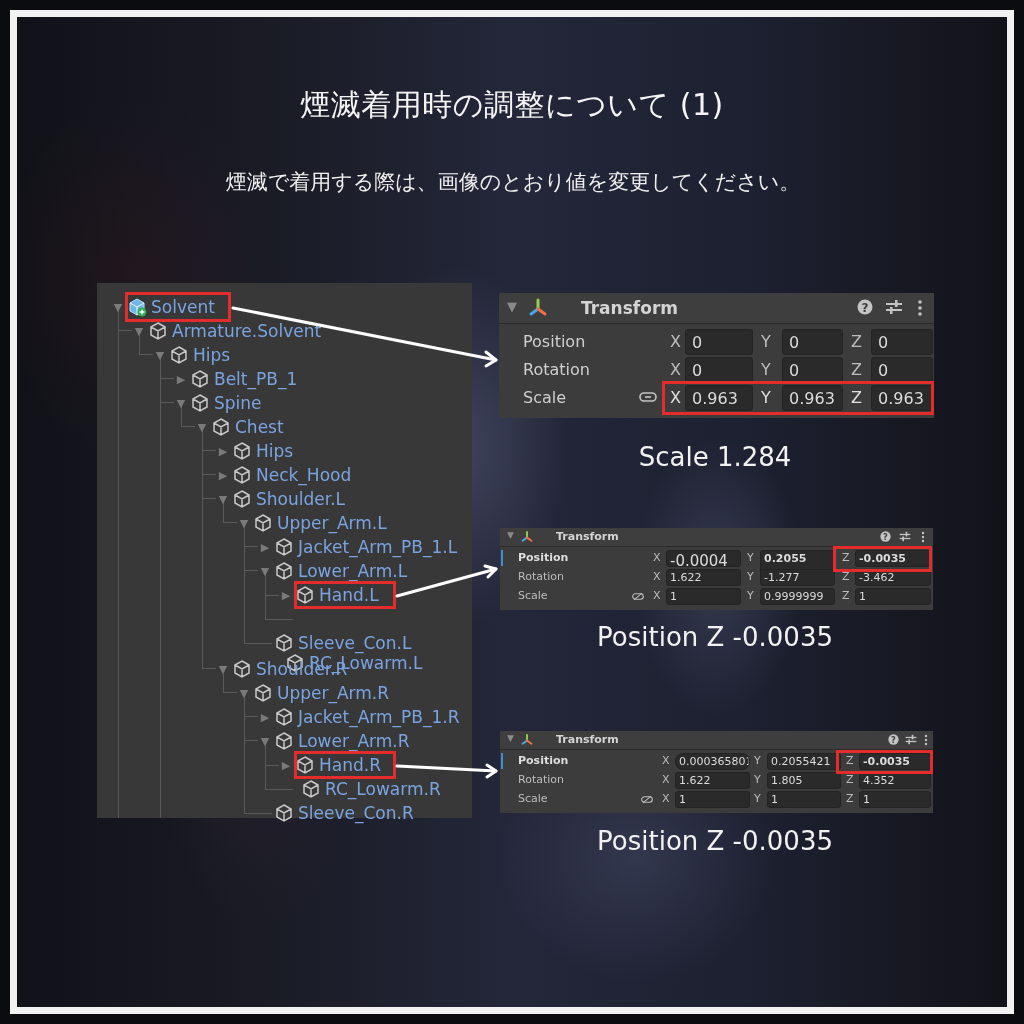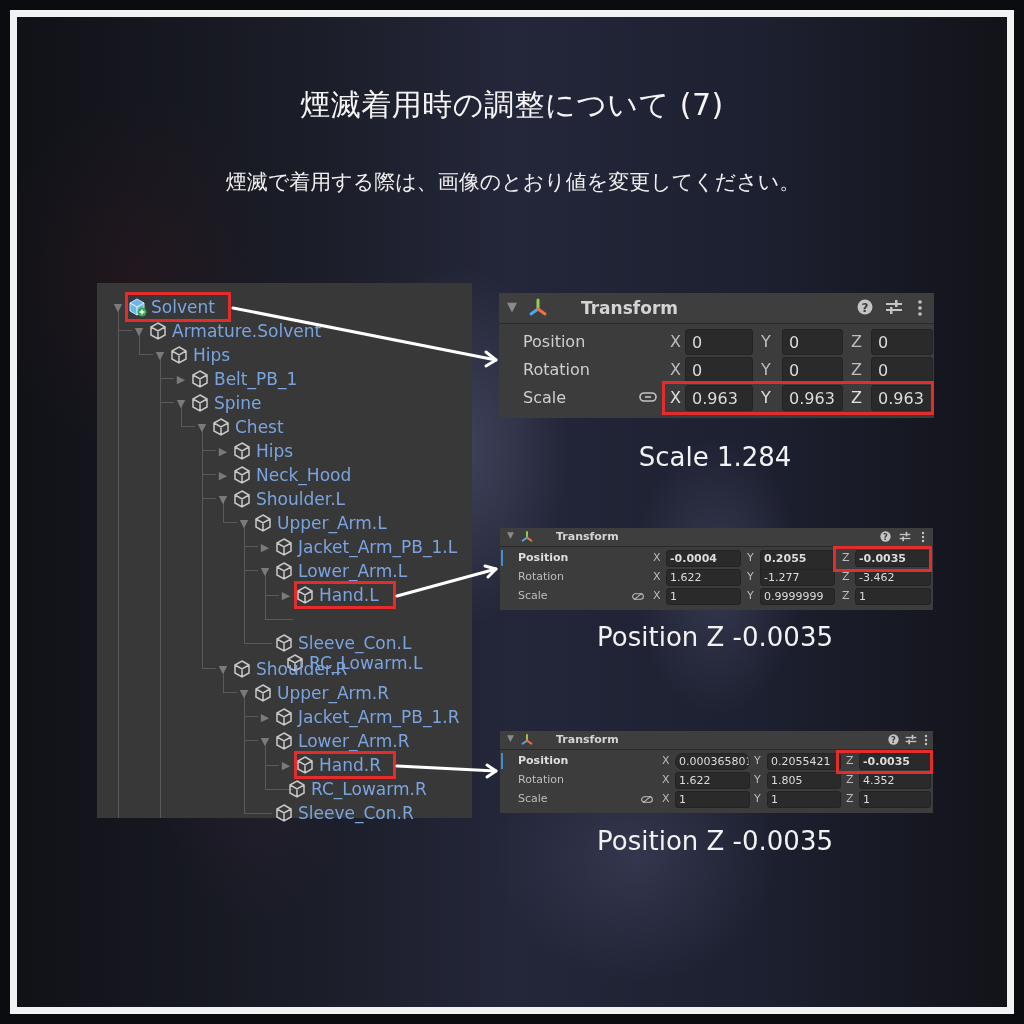--- a/index.html
+++ b/index.html
@@ -57,21 +57,21 @@
   .red { position:absolute; border:3px solid #e42c2c; box-sizing:border-box; }
   .caption { position:absolute; color:#f2f2f2; font-size:26px; text-align:center; }
   .arrow { position:absolute; left:0; top:0; }
   .icn { position:absolute; }
 </style>
 </head>
 <body>
 
 <div class="frame"></div>
 
-<div class="title">煙滅着用時の調整について (7)</div>
+<div class="title">煙滅着用時の調整について (1)</div>
 <div class="subtitle">煙滅で着用する際は、画像のとおり値を変更してください。</div>
 
 <div class="hierarchy">
 
   <div class="guide" style="left:21px;top:24px;width:1px;height:511px;"></div>
   <div class="guide" style="left:21px;top:47px;width:14px;height:1px;"></div>
   <div class="guide" style="left:42px;top:48px;width:1px;height:24px;"></div>
   <div class="guide" style="left:42px;top:71px;width:14px;height:1px;"></div>
   <div class="guide" style="left:63px;top:72px;width:1px;height:463px;"></div>
   <div class="guide" style="left:63px;top:95px;width:14px;height:1px;"></div>
@@ -236,21 +236,21 @@
       </svg>
     <span>Lower_Arm.R</span>
   </div>
   <div class="hrow" style="left:182px;top:470px;">
     <span class="tri">▶</span>
     <svg class="cube" viewBox="0 0 20 20">
         <path d="M10 2 L17 6 L17 14 L10 18 L3 14 L3 6 Z M3 6 L10 10 L17 6 M10 10 L10 18" fill="none" stroke="#c8c8c8" stroke-width="1.5"></path>
       </svg>
     <span>Hand.R</span>
   </div>
-  <div class="hrow" style="left:190px;top:494px;justify-content:space-between;">
+  <div class="hrow" style="left:204px;top:494px;justify-content:space-between;">
     <svg class="cube" viewBox="0 0 20 20">
         <path d="M10 2 L17 6 L17 14 L10 18 L3 14 L3 6 Z M3 6 L10 10 L17 6 M10 10 L10 18" fill="none" stroke="#c8c8c8" stroke-width="1.5"></path>
       </svg>
     <span>RC_Lowarm.R</span>
   </div>
   <div class="hrow" style="left:177px;top:518px;">
     <svg class="cube" viewBox="0 0 20 20">
         <path d="M10 2 L17 6 L17 14 L10 18 L3 14 L3 6 Z M3 6 L10 10 L17 6 M10 10 L10 18" fill="none" stroke="#c8c8c8" stroke-width="1.5"></path>
       </svg>
     <span>Sleeve_Con.R</span>
@@ -344,21 +344,21 @@
     <svg class="icn" style="left:421px;top:3px;" width="4" height="12" viewBox="0 0 6 18">
         <circle cx="3" cy="3" r="1.8" fill="#c4c4c4"></circle>
         <circle cx="3" cy="9" r="1.8" fill="#c4c4c4"></circle>
         <circle cx="3" cy="15" r="1.8" fill="#c4c4c4"></circle>
       </svg>
   </div>
   <div style="position:absolute;left:1px;top:22px;width:2px;height:16px;background:#3d8ed8;"></div>
   <div class="insp-row" style="top:22px;height:17px;">
     <span class="insp-label" style="left:18px;top:1px;font-size:11px;font-weight:bold;color:#dedede;">Position</span>
     <span class="axis" style="left:153px;top:1px;font-size:11px;">X</span>
-    <div class="field" style="left:166px;top:0;width:75px;height:17px;font-size:11px;padding:1px 3px;font-weight:bold;">-0.0004</div>
+    <div class="field" style="left:166px;top:0;width:75px;height:17px;font-size:15px;padding:1px 3px;font-weight:normal;">-0.0004</div>
     <span class="axis" style="left:247px;top:1px;font-size:11px;">Y</span>
     <div class="field" style="left:260px;top:0;width:75px;height:27px;font-size:11px;padding:1px 3px;font-weight:bold;">0.2055</div>
     <span class="axis" style="left:342px;top:1px;font-size:11px;">Z</span>
     <div class="field" style="left:355px;top:0;width:76px;height:17px;font-size:11px;padding:1px 3px;font-weight:bold;">-0.0035</div>
   </div>
   <div class="insp-row" style="top:41px;height:17px;">
     <span class="insp-label" style="left:18px;top:1px;font-size:11px;color:#bdbdbd;">Rotation</span>
     <span class="axis" style="left:153px;top:1px;font-size:11px;">X</span>
     <div class="field" style="left:166px;top:0;width:75px;height:17px;font-size:11px;padding:1px 3px;">1.622</div>
     <span class="axis" style="left:247px;top:1px;font-size:11px;">Y</span>

